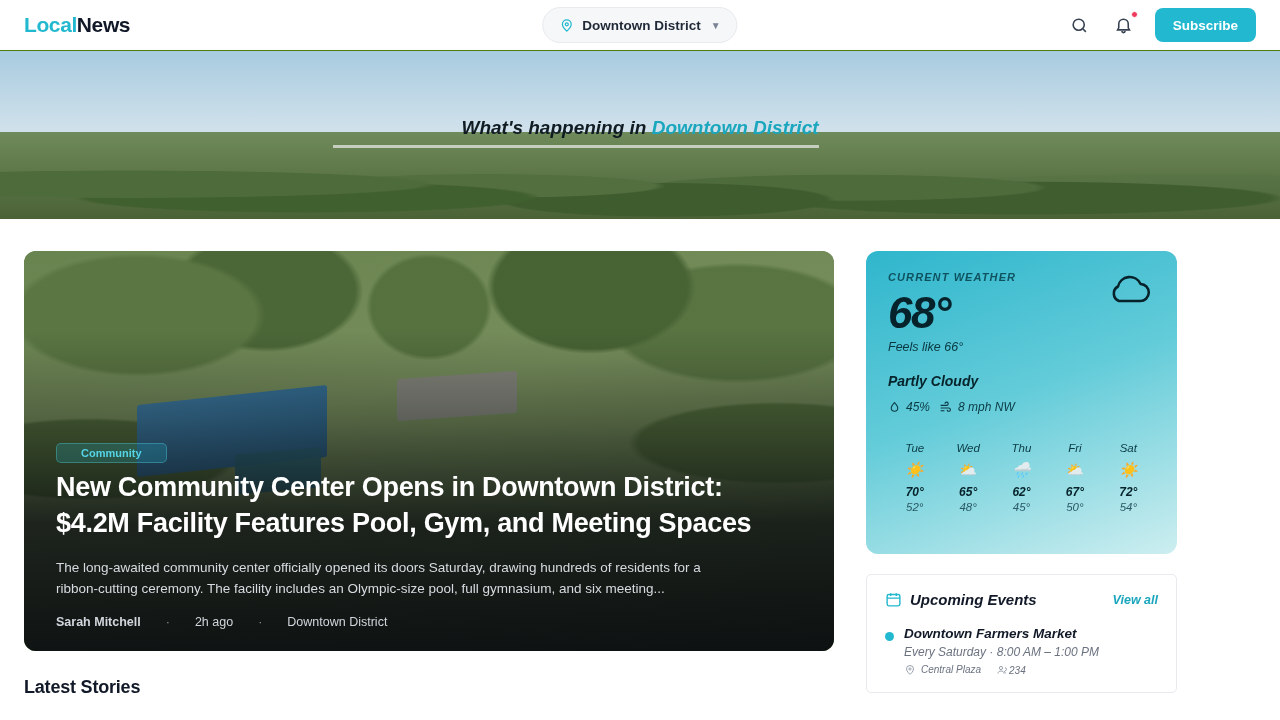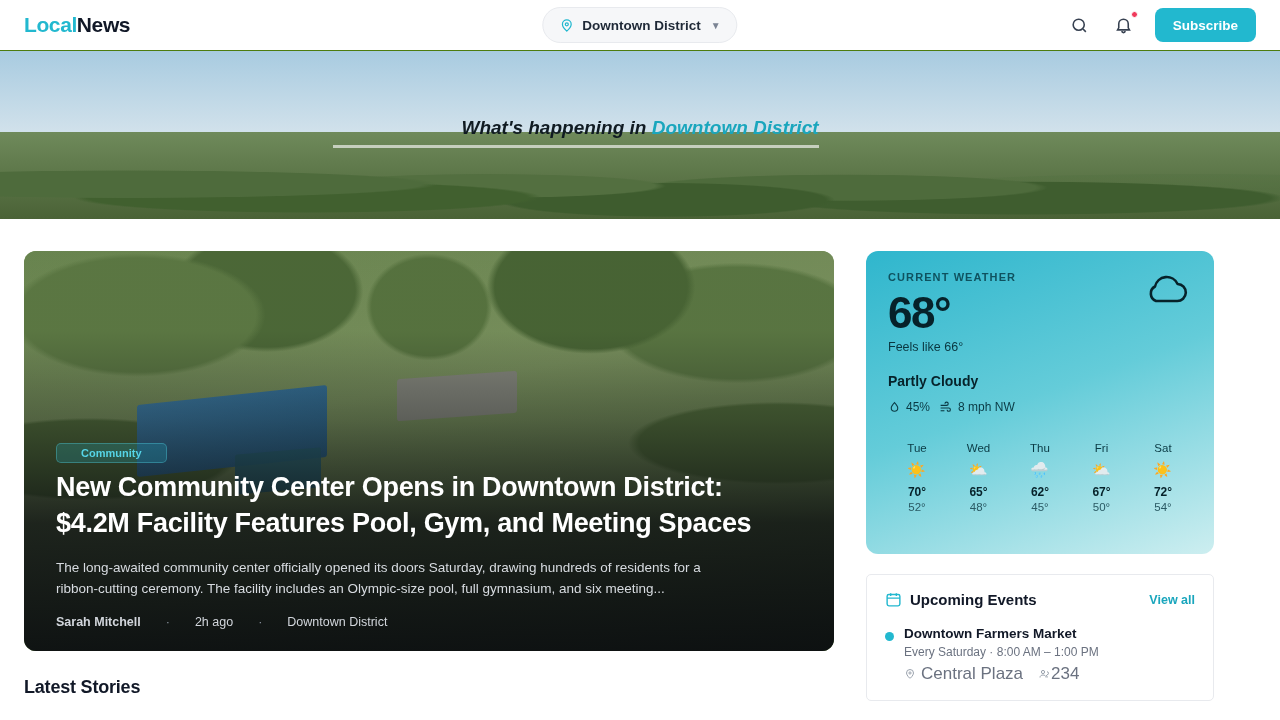--- a/index.html
+++ b/index.html
@@ -128,21 +128,21 @@
   }
   .hero-title .loc { color: #1aa6bd; }
 
   
   .main {
     display: flex;
     gap: 32px;
     padding: 32px 24px 0 24px;
   }
   .col-left { width: 810px; }
-  .col-right { width: 348px; }
+  .col-right { width: 311px; font-style: italic; }
 
   
   .feature {
     position: relative;
     height: 400px;
     border-radius: 12px;
     overflow: hidden;
     background: linear-gradient(#7e9a63, #536b3f);
   }
   .feature-photo {
@@ -300,22 +300,22 @@
     cursor: pointer;
   }
   .event-row { display: flex; gap: 10px; margin-top: 18px; }
   .event-dot {
     width: 9px; height: 9px; border-radius: 50%;
     background: #22b8cf; margin-top: 6px; flex: none;
   }
   .event-name { font-size: 13.5px; font-weight: bold; color: #111827; }
   .event-when { font-size: 12px; color: #6b7280; margin-top: 4px; }
   .event-where {
-    font-size: 17px; color: #6b7280; margin-top: 5px;
-    display: flex; align-items: center; gap: 5px;
+    font-size: 10px; color: #6b7280; margin-top: 5px;
+    display: flex; gap: 5px;
   }
   .event-where .grp { margin-left: 10px; display: flex; align-items: center; gap: 0; }
   svg { display: block; }
 </style>
 </head>
 <body>
 
 <div class="header">
   <div class="logo">
     <span class="accent">Local</span><span class="dark">News</span>

